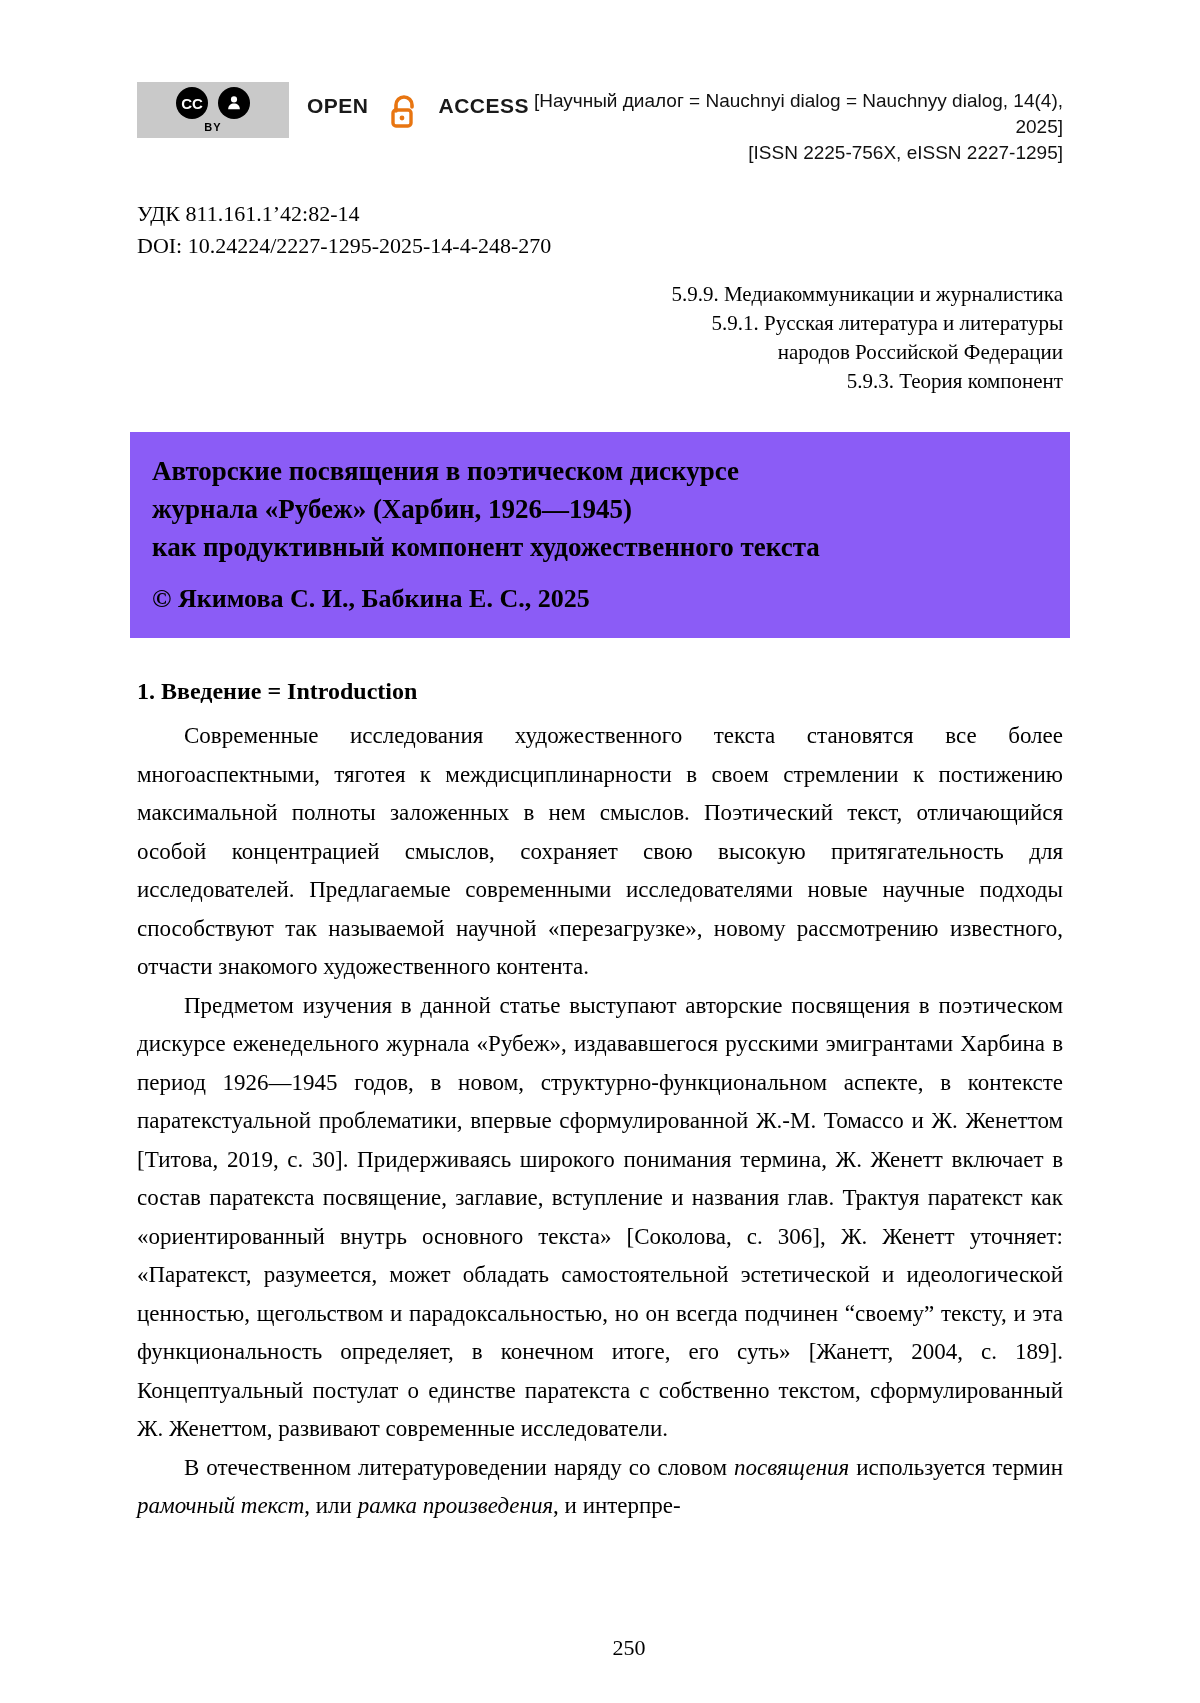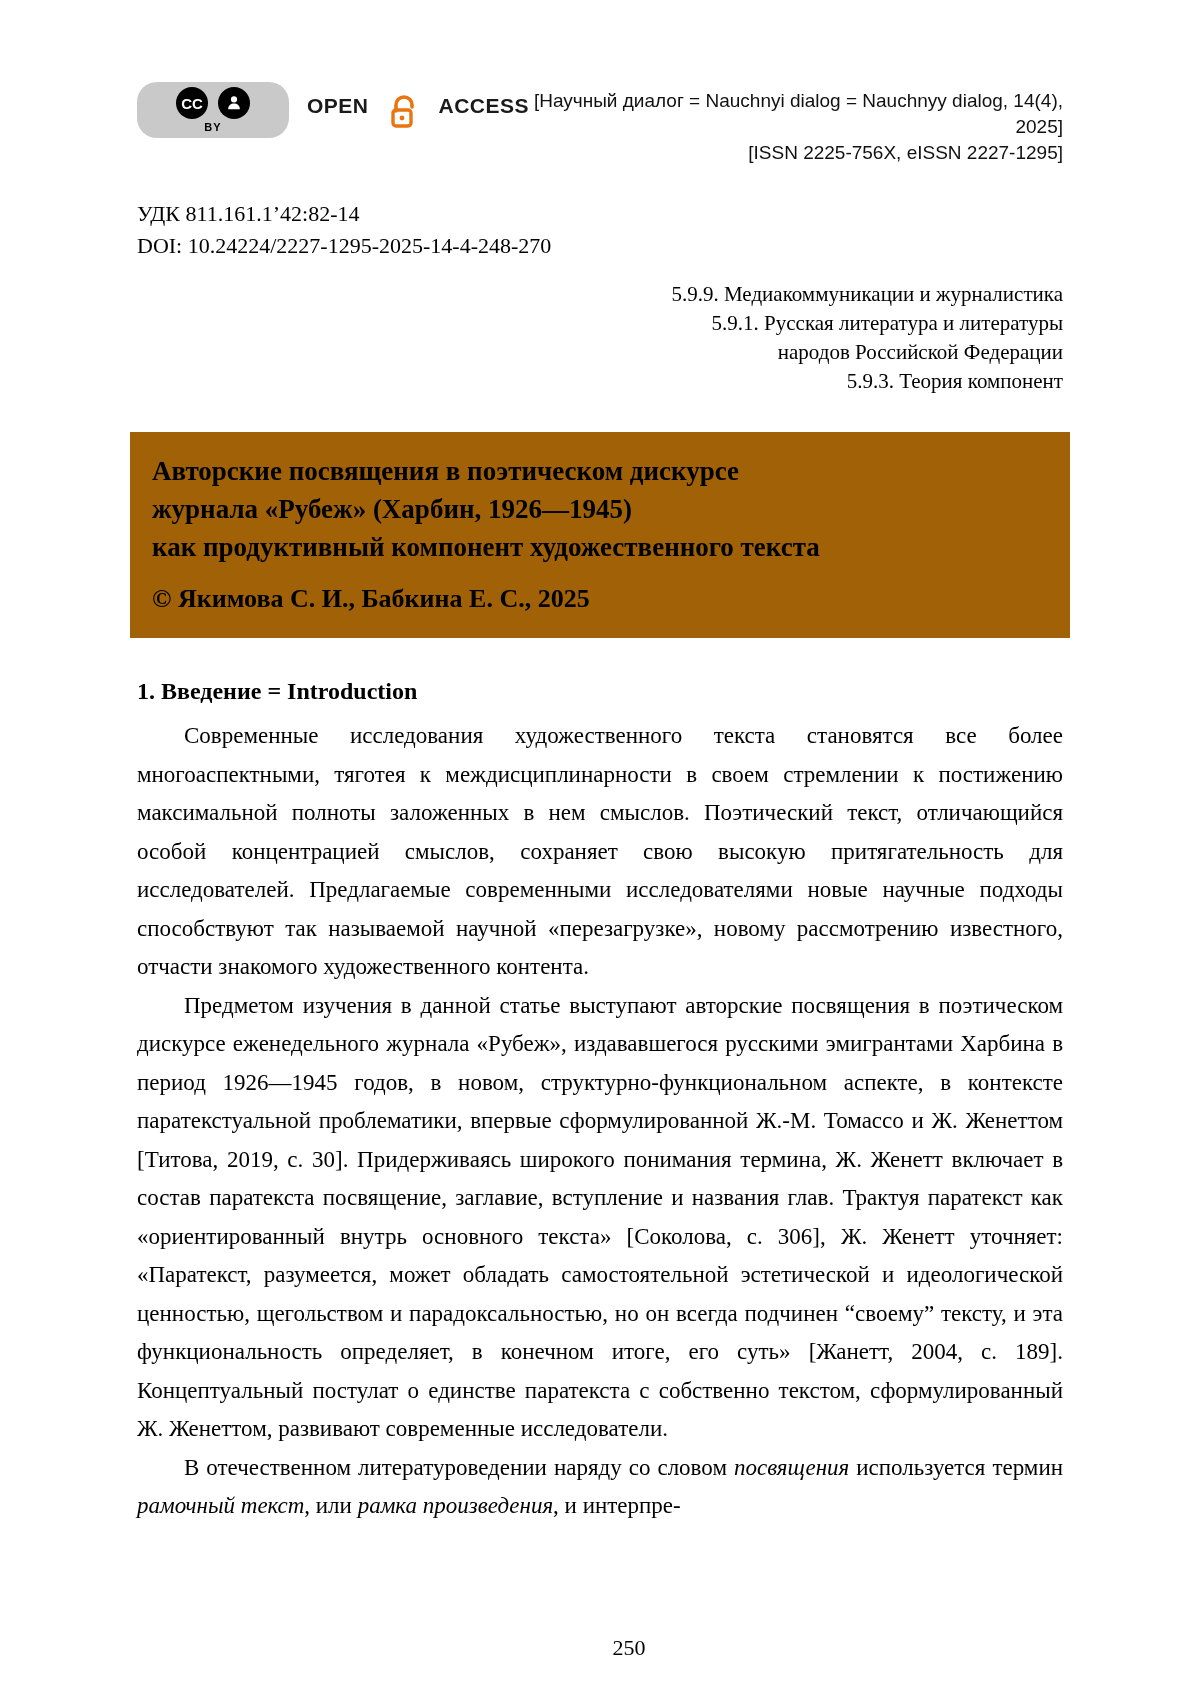--- a/index.html
+++ b/index.html
@@ -15,21 +15,21 @@
     overflow: hidden;
   }
   .content { width: 926px; margin: 0 auto; }
 
   
   .header-row { display: flex; justify-content: space-between; align-items: flex-start; }
   .badges { display: flex; align-items: center; gap: 18px; }
 
   .cc-badge {
     width: 152px; height: 56px; background: #c9c9c9;
-    display: flex; flex-direction: column; align-items: center; justify-content: center; border-radius: 20px;
+    display: flex; flex-direction: column; align-items: center; justify-content: center;
   }
   .cc-circles { display: flex; gap: 10px; align-items: center; }
   .cc-circle {
     width: 32px; height: 32px; border-radius: 50%;
     background: #000; color: #fff; display: flex; align-items: center; justify-content: center;
     font-family: "Liberation Sans", sans-serif; font-weight: bold; font-size: 15px;
   }
   .cc-by-label {
     font-family: "Liberation Sans", sans-serif; font-weight: bold;
     font-size: 11px; color: #000; margin-top: 2px; letter-spacing: 1px;
@@ -50,21 +50,21 @@
   }
 
   
   .meta { margin-top: 32px; font-size: 22px; line-height: 32px; }
   .vak { margin-top: 18px; text-align: right; font-size: 21px; line-height: 29px; }
 
   
   .title-box {
     margin-top: 36px;
     margin-left: -7px; margin-right: -7px;
-    background: #a16207;
+    background: #8b5cf6;
     padding: 20px 26px 24px 22px;
   }
   .title-line { font-size: 27px; font-weight: bold; line-height: 38px; }
   .authors-line { margin-top: 18px; font-size: 26px; font-weight: bold; }
 
   
   .article { margin-top: 40px; }
   .section-heading { font-size: 24px; font-weight: bold; margin-bottom: 12px; }
   .body-par {
     font-size: 23px; line-height: 38.5px;

